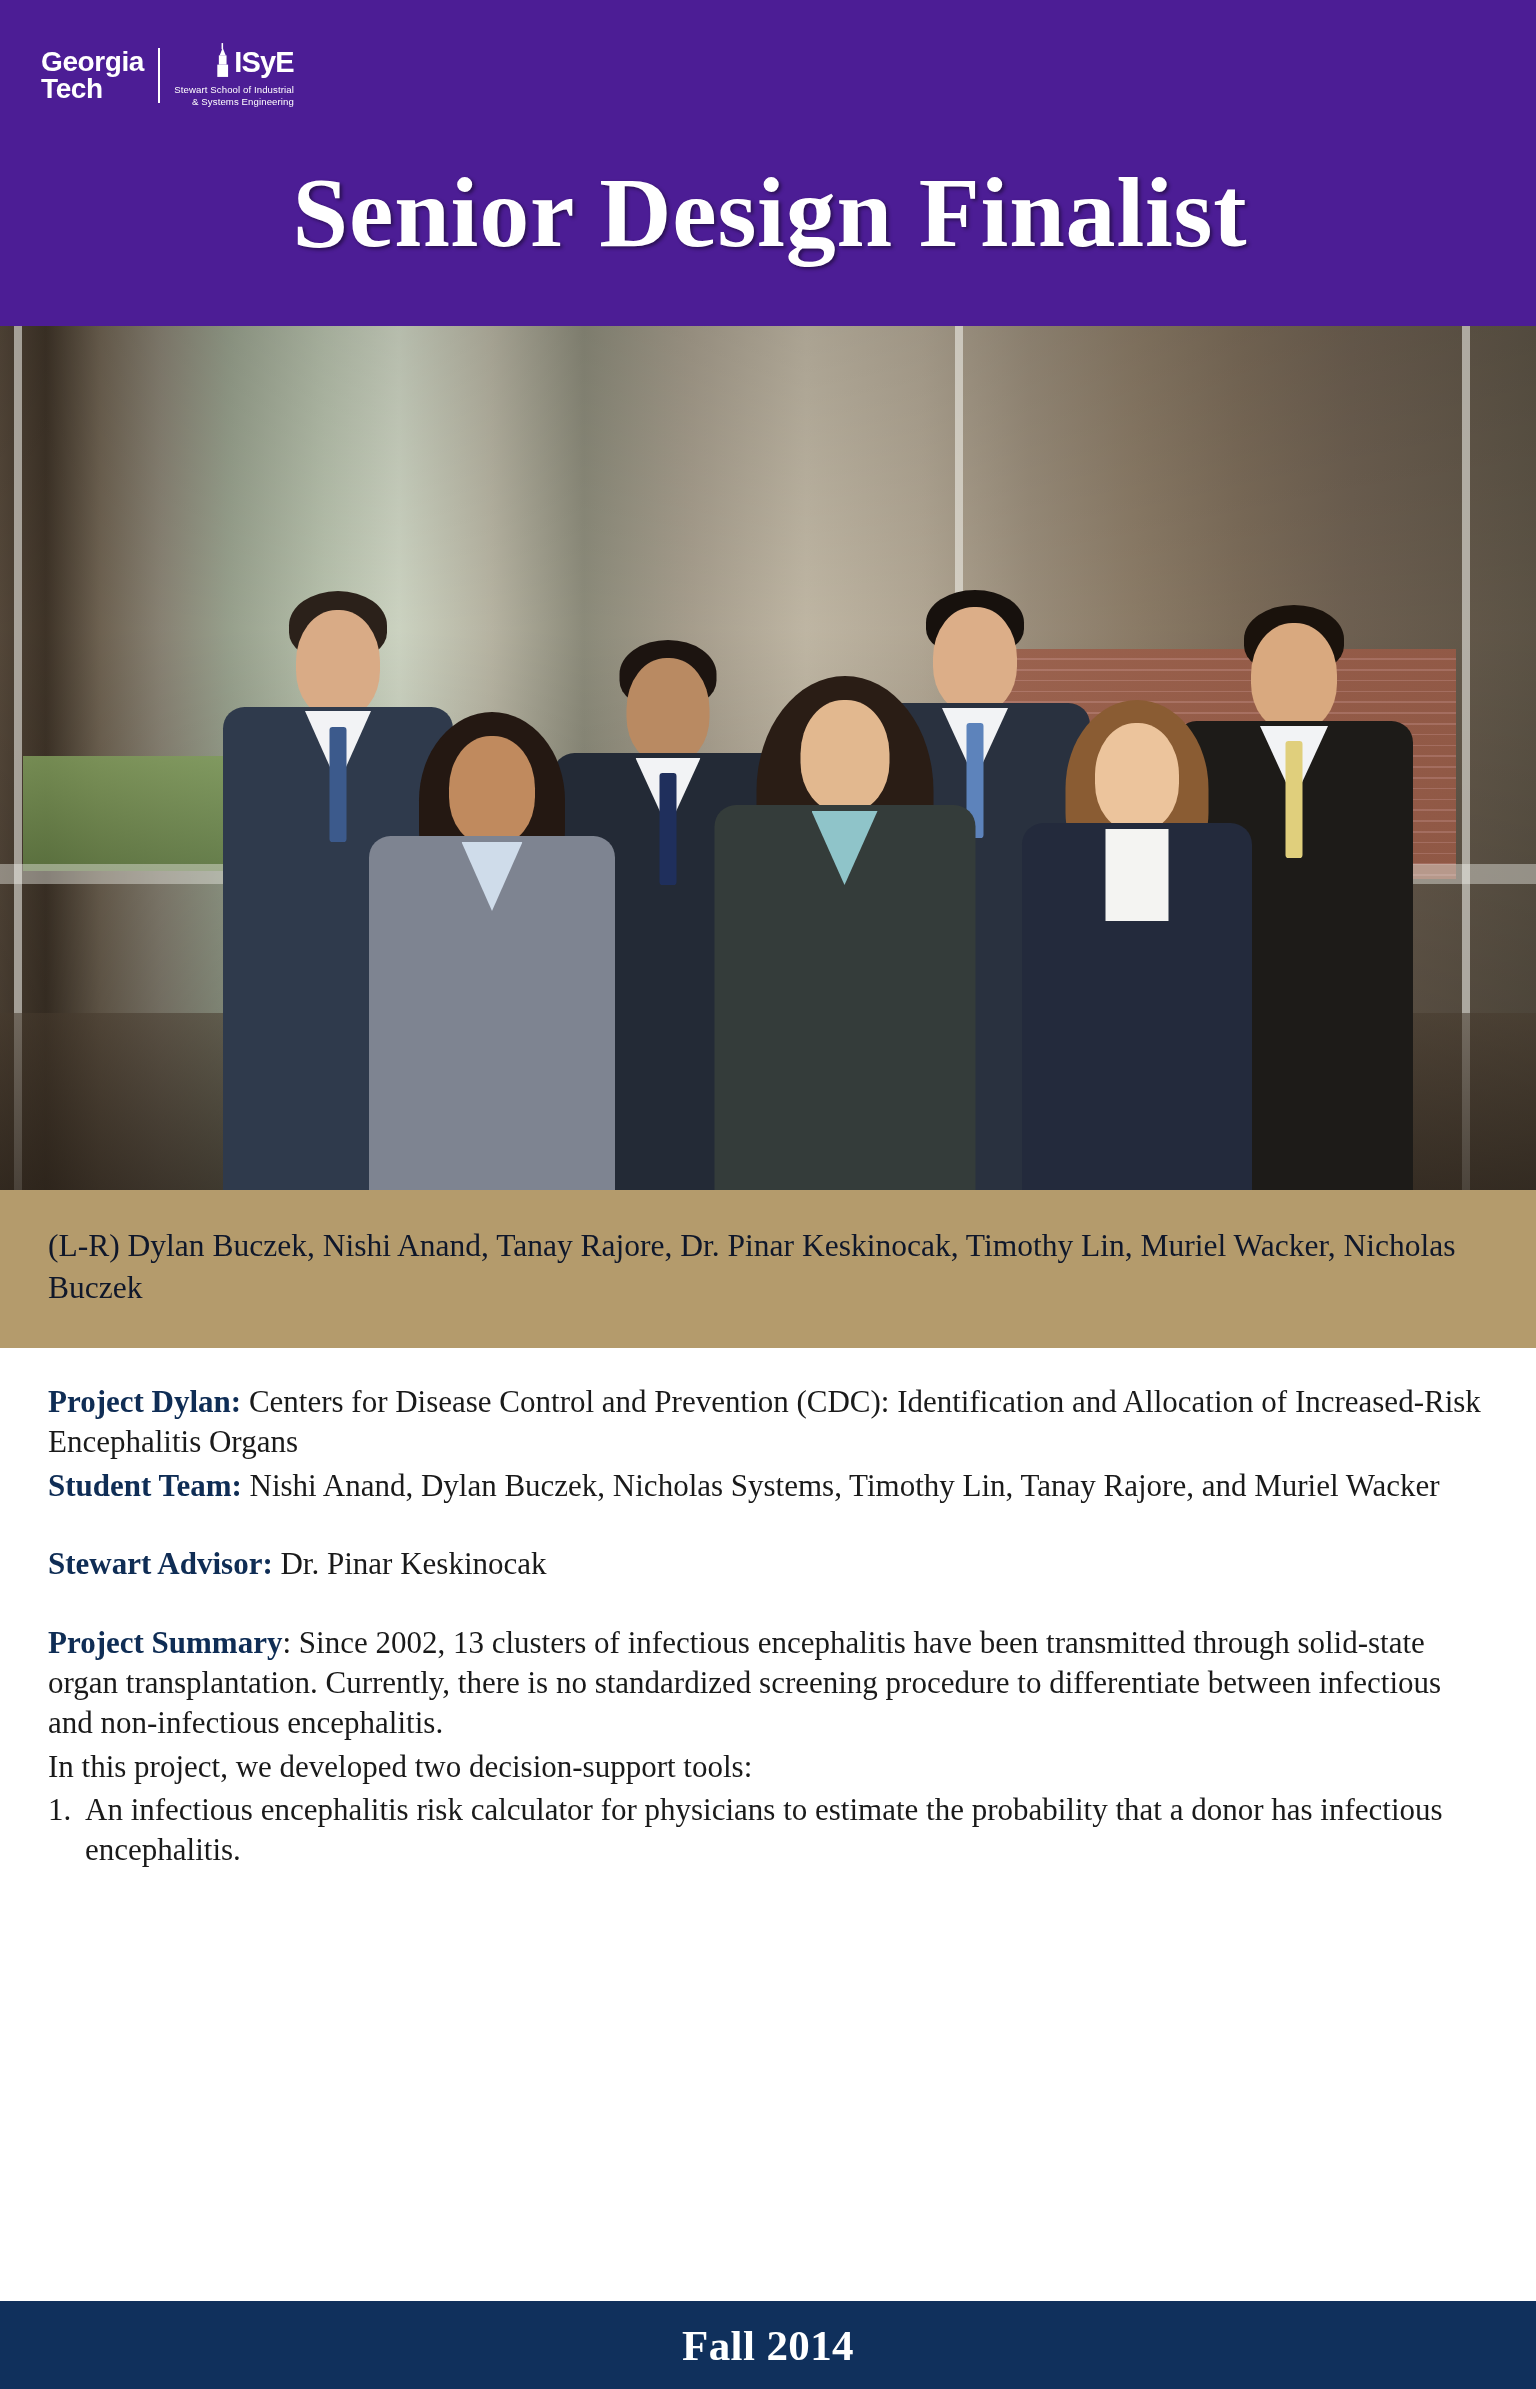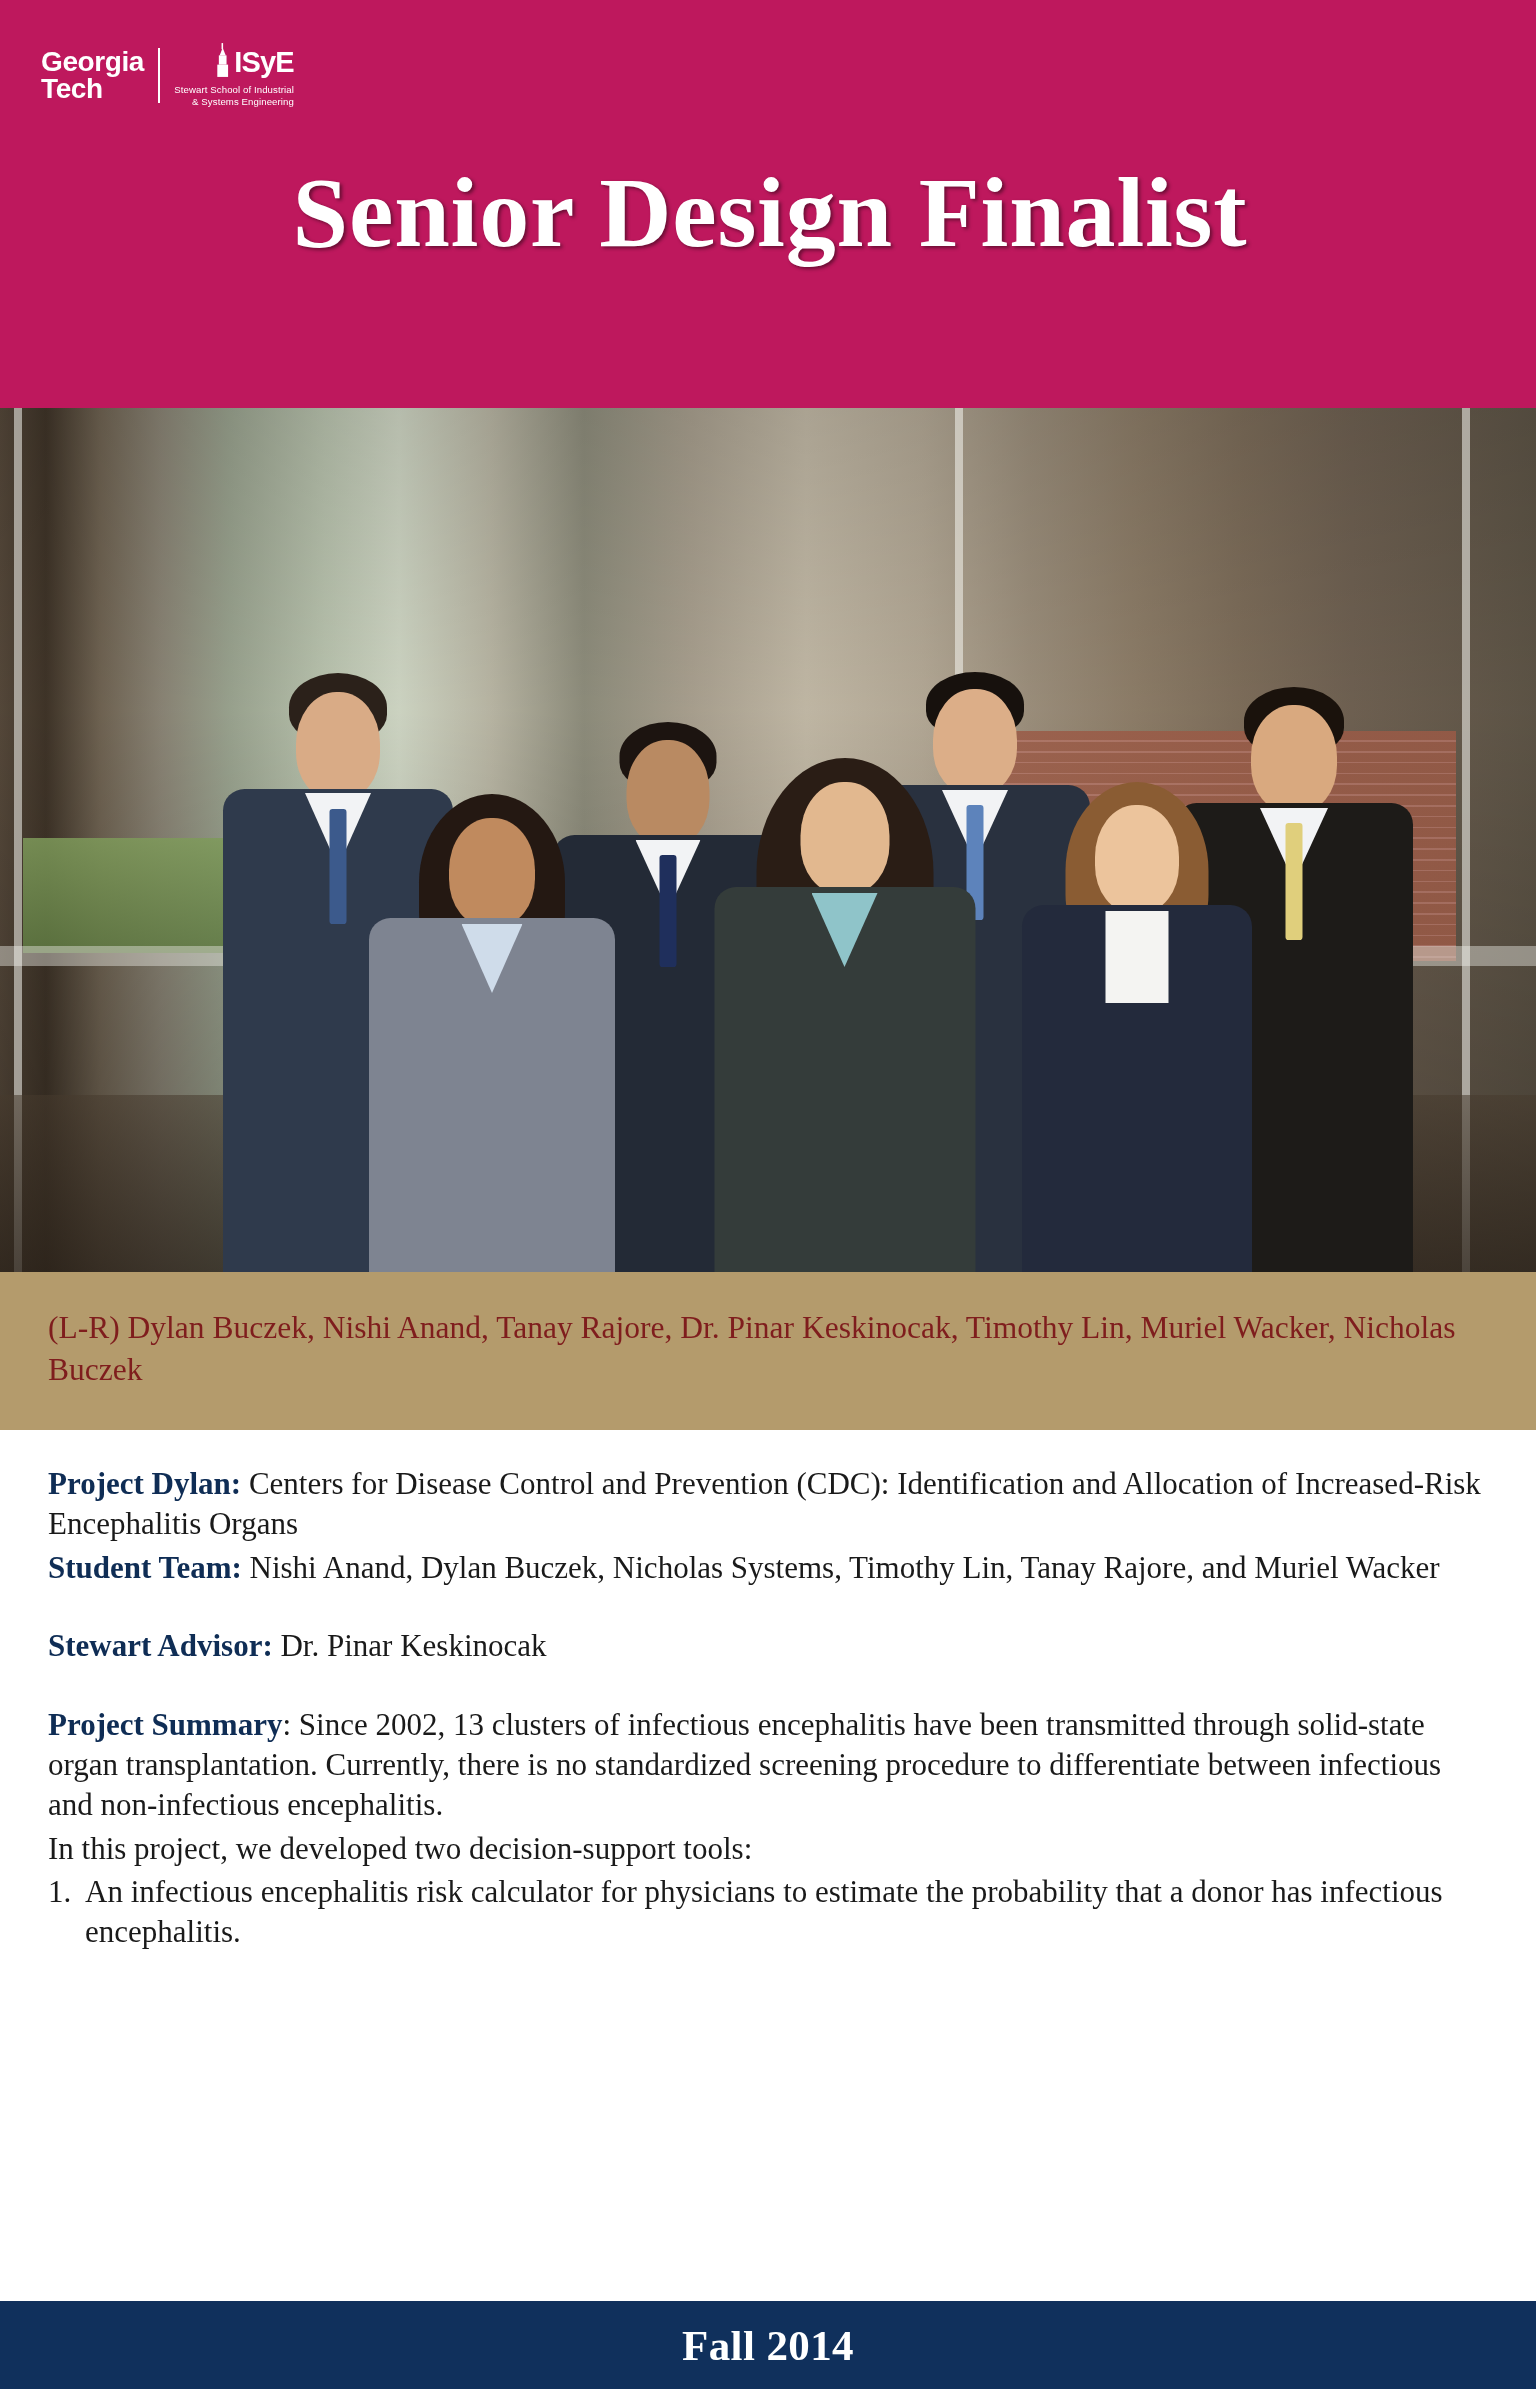--- a/index.html
+++ b/index.html
@@ -12,22 +12,22 @@
     height: 2389px;
     font-family: "Liberation Serif", serif;
     position: relative;
     overflow: hidden;
   }
 
   
   .header {
     position: relative;
     width: 1536px;
-    height: 408px;
-    background: #be185d;
+    height: 326px;
+    background: #4c1d95;
     box-sizing: border-box;
     padding-left: 8px;
   }
   .logo-block {
     position: absolute;
     left: 41px;
     top: 43px;
     display: flex;
     align-items: center;
     height: 65px;
@@ -192,21 +192,21 @@
   }
 
   
   .caption-band {
     width: 1536px;
     background: #b49b6c;
     box-sizing: border-box;
     padding: 35px 48px 40px 48px;
   }
   .caption-text {
-    color: #7f1d1d;
+    color: #0f172a;
     font-size: 31.5px;
     line-height: 1.32;
     font-family: "Liberation Serif", serif;
   }
 
   
   .content {
     box-sizing: border-box;
     padding: 34px 48px 0 48px;
     width: 1536px;

